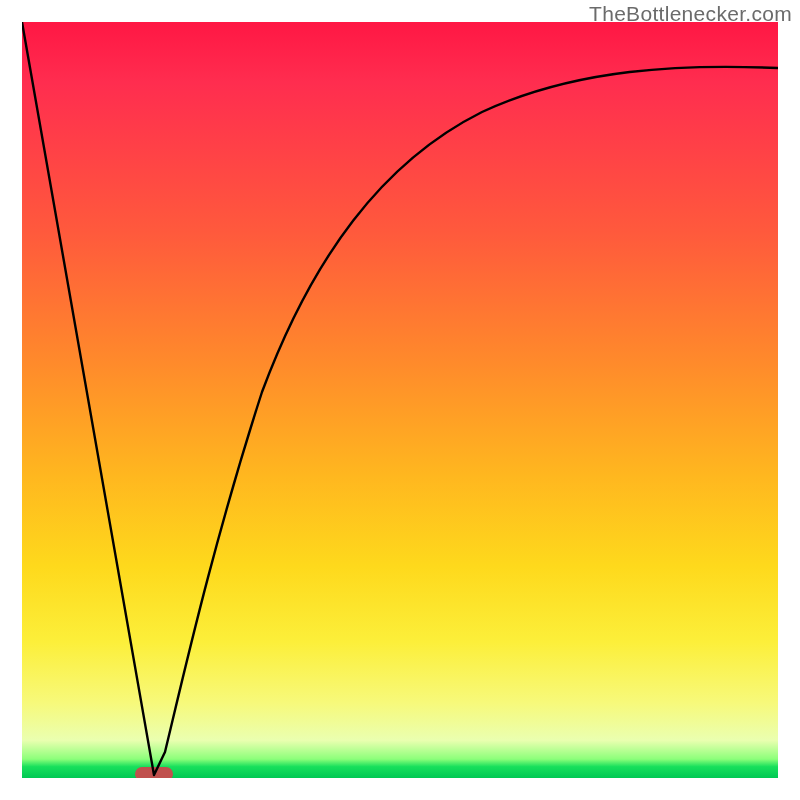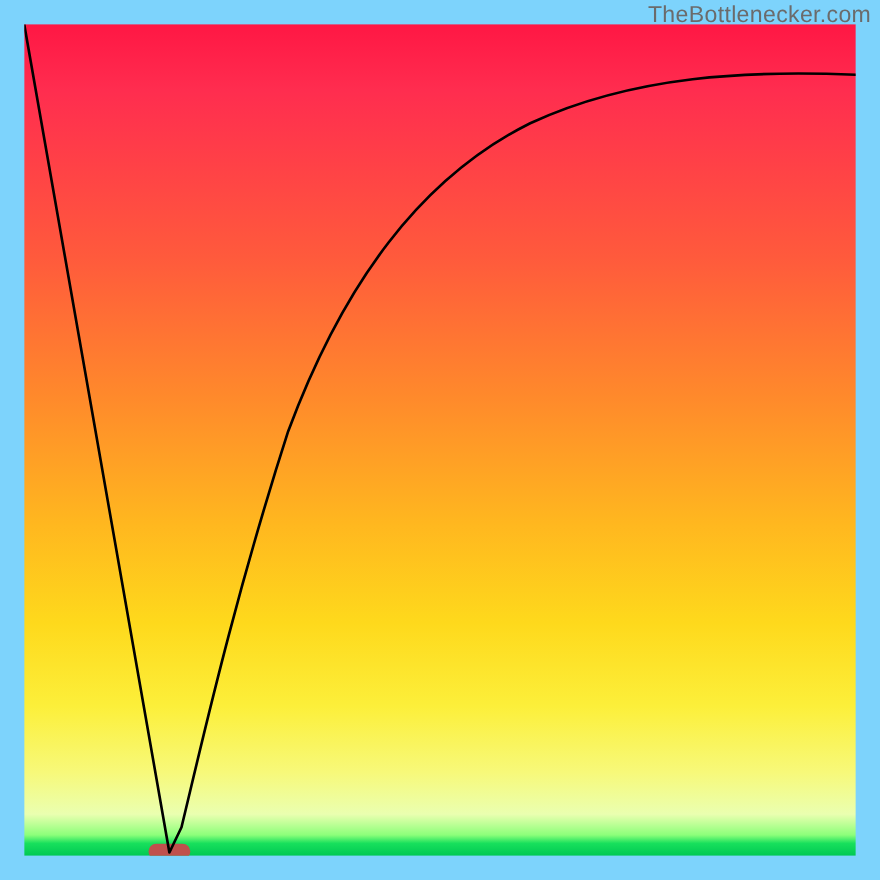--- a/index.html
+++ b/index.html
@@ -7,21 +7,21 @@
     padding: 0;
     width: 800px;
     height: 800px;
     overflow: hidden;
     background: #000;
     font-family: Arial, Helvetica, sans-serif;
   }
   .frame {
     position: absolute;
     inset: 0;
-    background: #7dd3fc;
+    background: #ffffff;
   }
   .plot-area {
     position: absolute;
     left: 22px;
     top: 22px;
     width: 756px;
     height: 756px;
     overflow: hidden;
   }
   .gradient {

